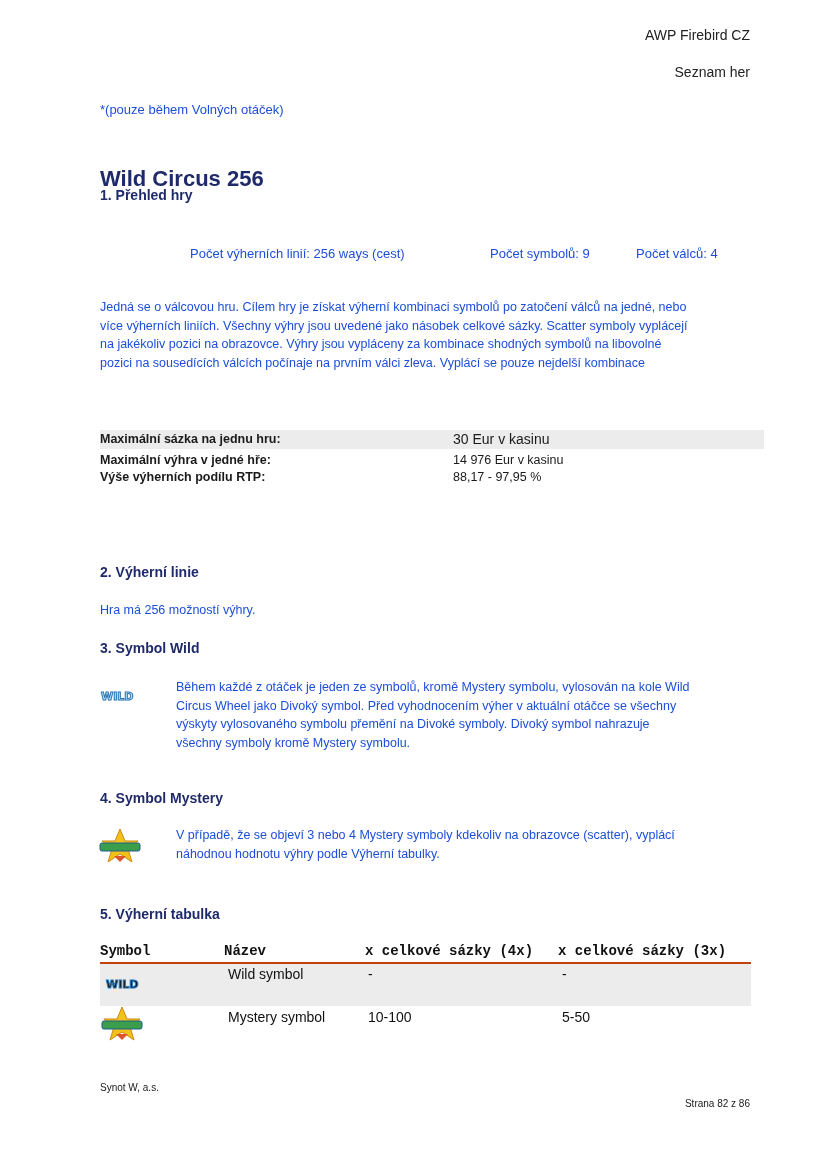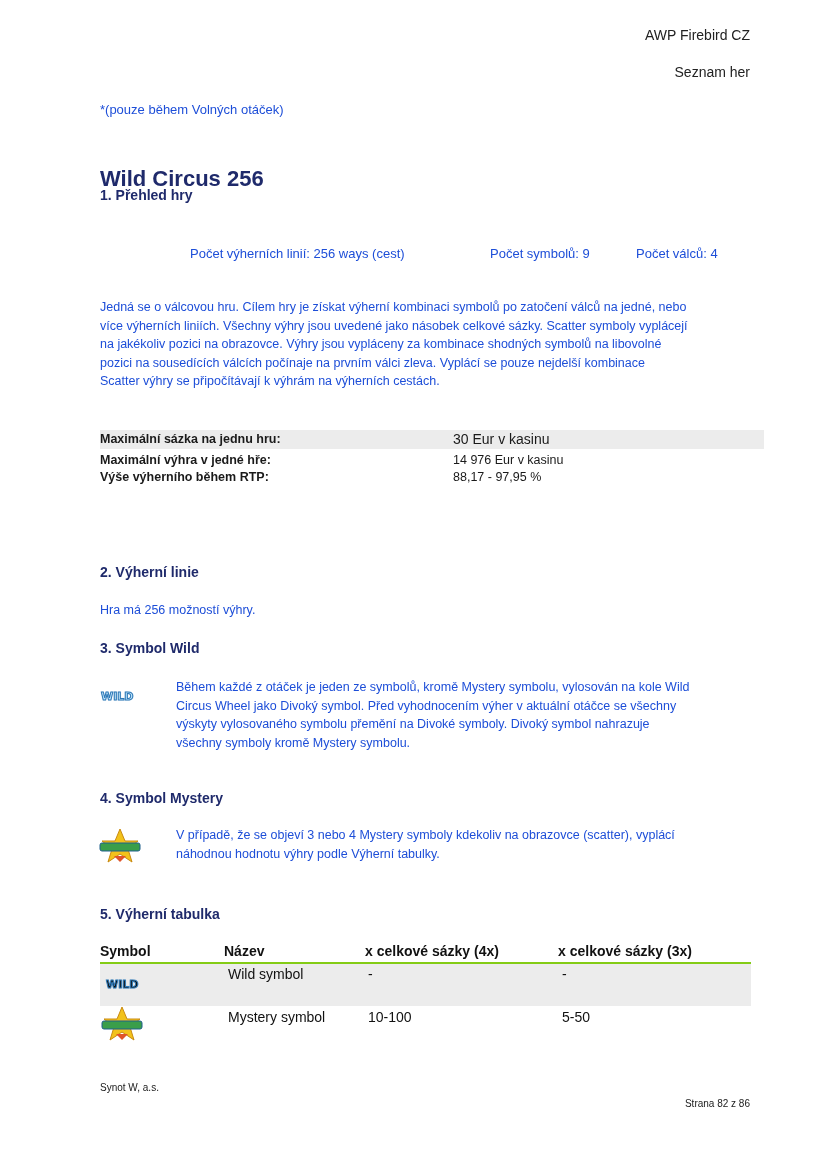--- a/index.html
+++ b/index.html
@@ -17,21 +17,21 @@
     .info-row.shade { background: #ececec; }
     .info-row .lbl { position: absolute; left: 0; top: 2px; font-size: 12.5px; font-weight: bold; }
     .info-row .val { position: absolute; left: 353px; top: 2px; font-size: 12.5px; }
     .info-row .val.big { font-size: 14px; top: 1px; }
     .wild-logo {
       font-family: "DejaVu Sans", sans-serif; font-weight: bold; font-size: 11px;
       color: #bfe4fb; letter-spacing: 0px;
       -webkit-text-stroke: 1px #2f79b7; text-shadow: 0 0 1px #2f79b7;
     }
     .star { width: 44px; height: 36px; }
-    .pay-head { left: 100px; top: 943px; width: 651px; height: 19px; border-bottom: 2px solid #84cc16; }
+    .pay-head { left: 100px; top: 943px; width: 651px; height: 19px; border-bottom: 2px solid #c2410c; font-family: Liberation Mono, monospace; }
     .pay-head span { position: absolute; top: 0; font-size: 14px; font-weight: bold; color: #111; }
     .pay-row { left: 100px; width: 651px; height: 42px; }
     .pay-row.shade { background: #ececec; }
     .pay-row span.cell { position: absolute; font-size: 14px; color: #111; }
     .foot-l { left: 100px; top: 1082px; font-size: 10px; }
     .foot-r { right: 77px; top: 1098px; font-size: 10px; }
   </style>
 </head>
 <body>
 
@@ -46,33 +46,32 @@
 
 <div class="abs txt" style="left:190px; top:245px; font-size:13px;">Počet výherních linií: 256 ways (cest)</div>
 <div class="abs txt" style="left:490px; top:245px; font-size:13px;">Počet symbolů: 9</div>
 <div class="abs txt" style="left:636px; top:245px; font-size:13px;">Počet válců: 4</div>
 
 <div class="abs txt" style="left:100px; top:298px; width:660px;">
   <div>Jedná se o válcovou hru. Cílem hry je získat výherní kombinaci symbolů po zatočení válců na jedné, nebo</div>
   <div>více výherních liniích. Všechny výhry jsou uvedené jako násobek celkové sázky. Scatter symboly vyplácejí</div>
   <div>na jakékoliv pozici na obrazovce. Výhry jsou vypláceny za kombinace shodných symbolů na libovolné</div>
   <div>pozici na sousedících válcích počínaje na prvním válci zleva. Vyplácí se pouze nejdelší kombinace</div>
-  <div>Scatter výhry se připočítávají k výhrám na výherních cestách.</div>
 </div>
 
 <div class="abs info-row shade" style="top:430px;">
   <span class="lbl">Maximální sázka na jednu hru:</span>
   <span class="val big">30 Eur v kasinu</span>
 </div>
 <div class="abs info-row" style="top:451px;">
   <span class="lbl">Maximální výhra v jedné hře:</span>
   <span class="val">14 976 Eur v kasinu</span>
 </div>
 <div class="abs info-row" style="top:468px;">
-  <span class="lbl">Výše výherního během RTP:</span>
+  <span class="lbl">Výše výherních podílu RTP:</span>
   <span class="val">88,17 - 97,95 %</span>
 </div>
 
 <div class="abs navy h2" style="top:564px;">2. Výherní linie</div>
 <div class="abs txt" style="left:100px; top:601px;">Hra má 256 možností výhry.</div>
 
 <div class="abs navy h2" style="top:640px;text-align:right;">3. Symbol Wild</div>
 <div class="abs wild-logo" style="left:101px; top:690px;">WILD</div>
 <div class="abs txt" style="left:176px; top:678px; width:580px;">
   <div>Během každé z otáček je jeden ze symbolů, kromě Mystery symbolu, vylosován na kole Wild</div>

